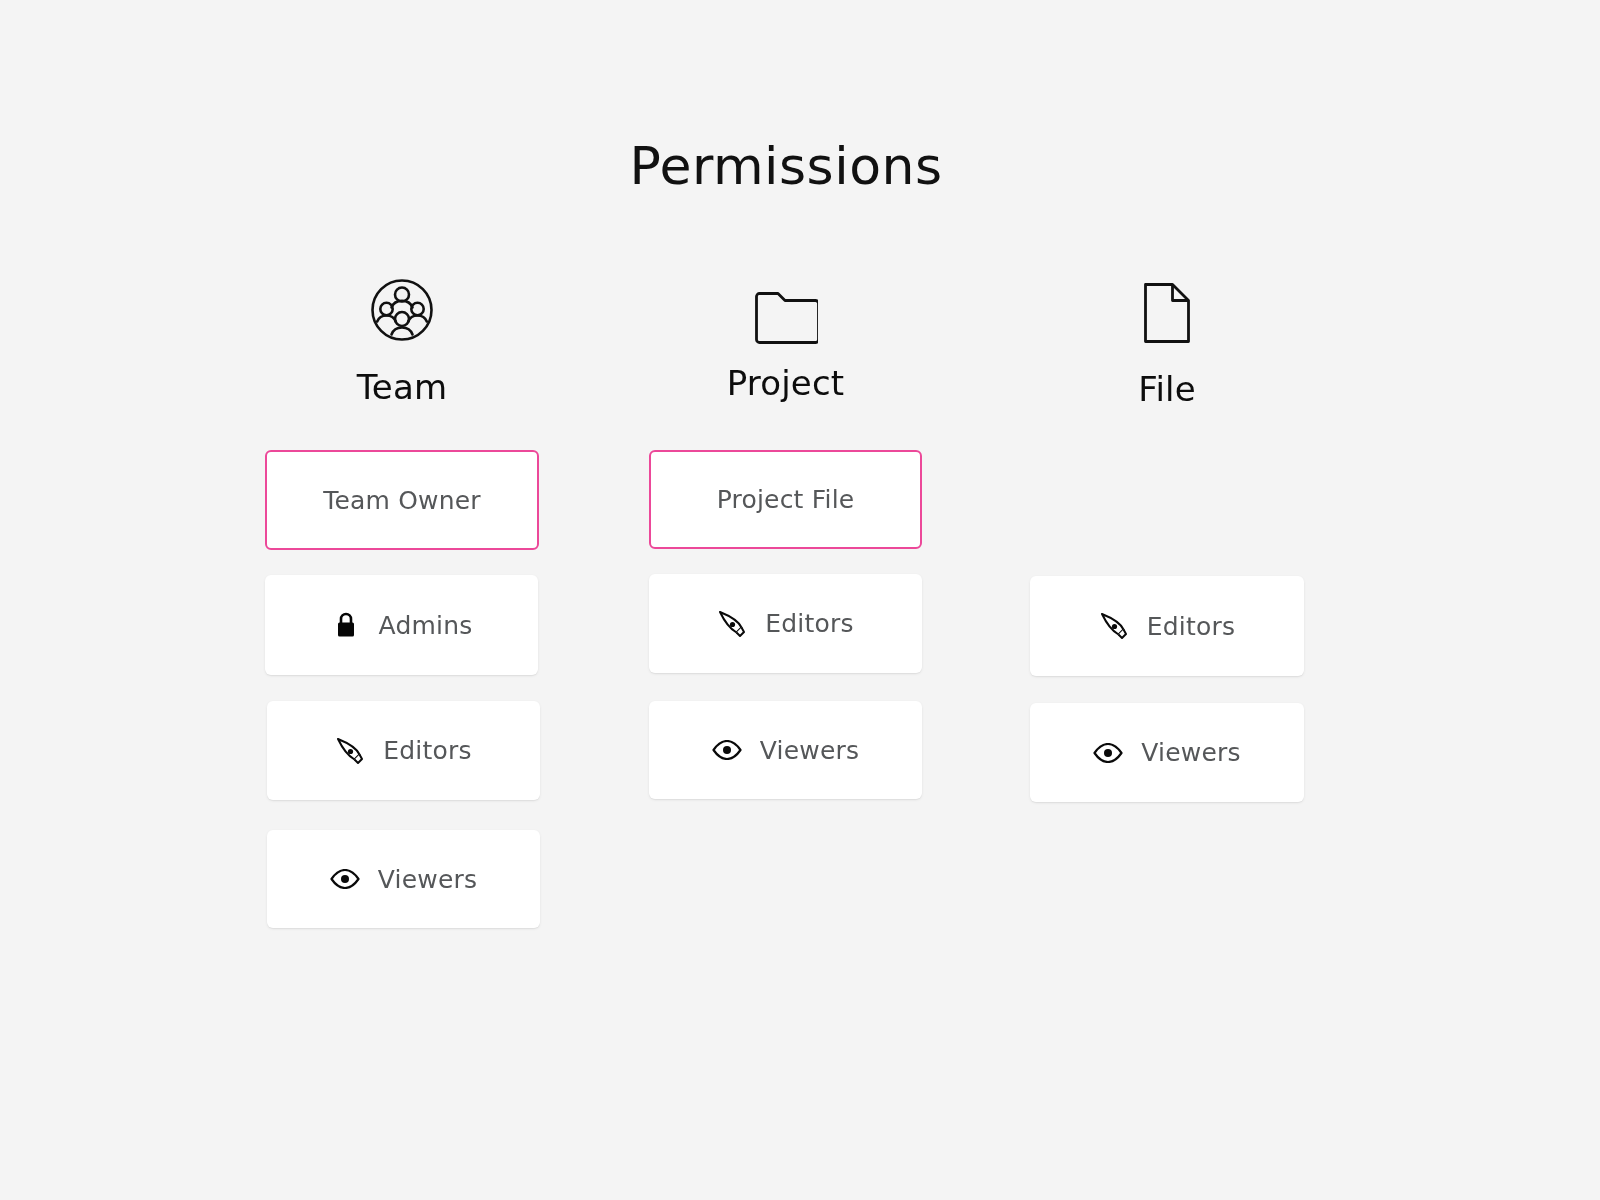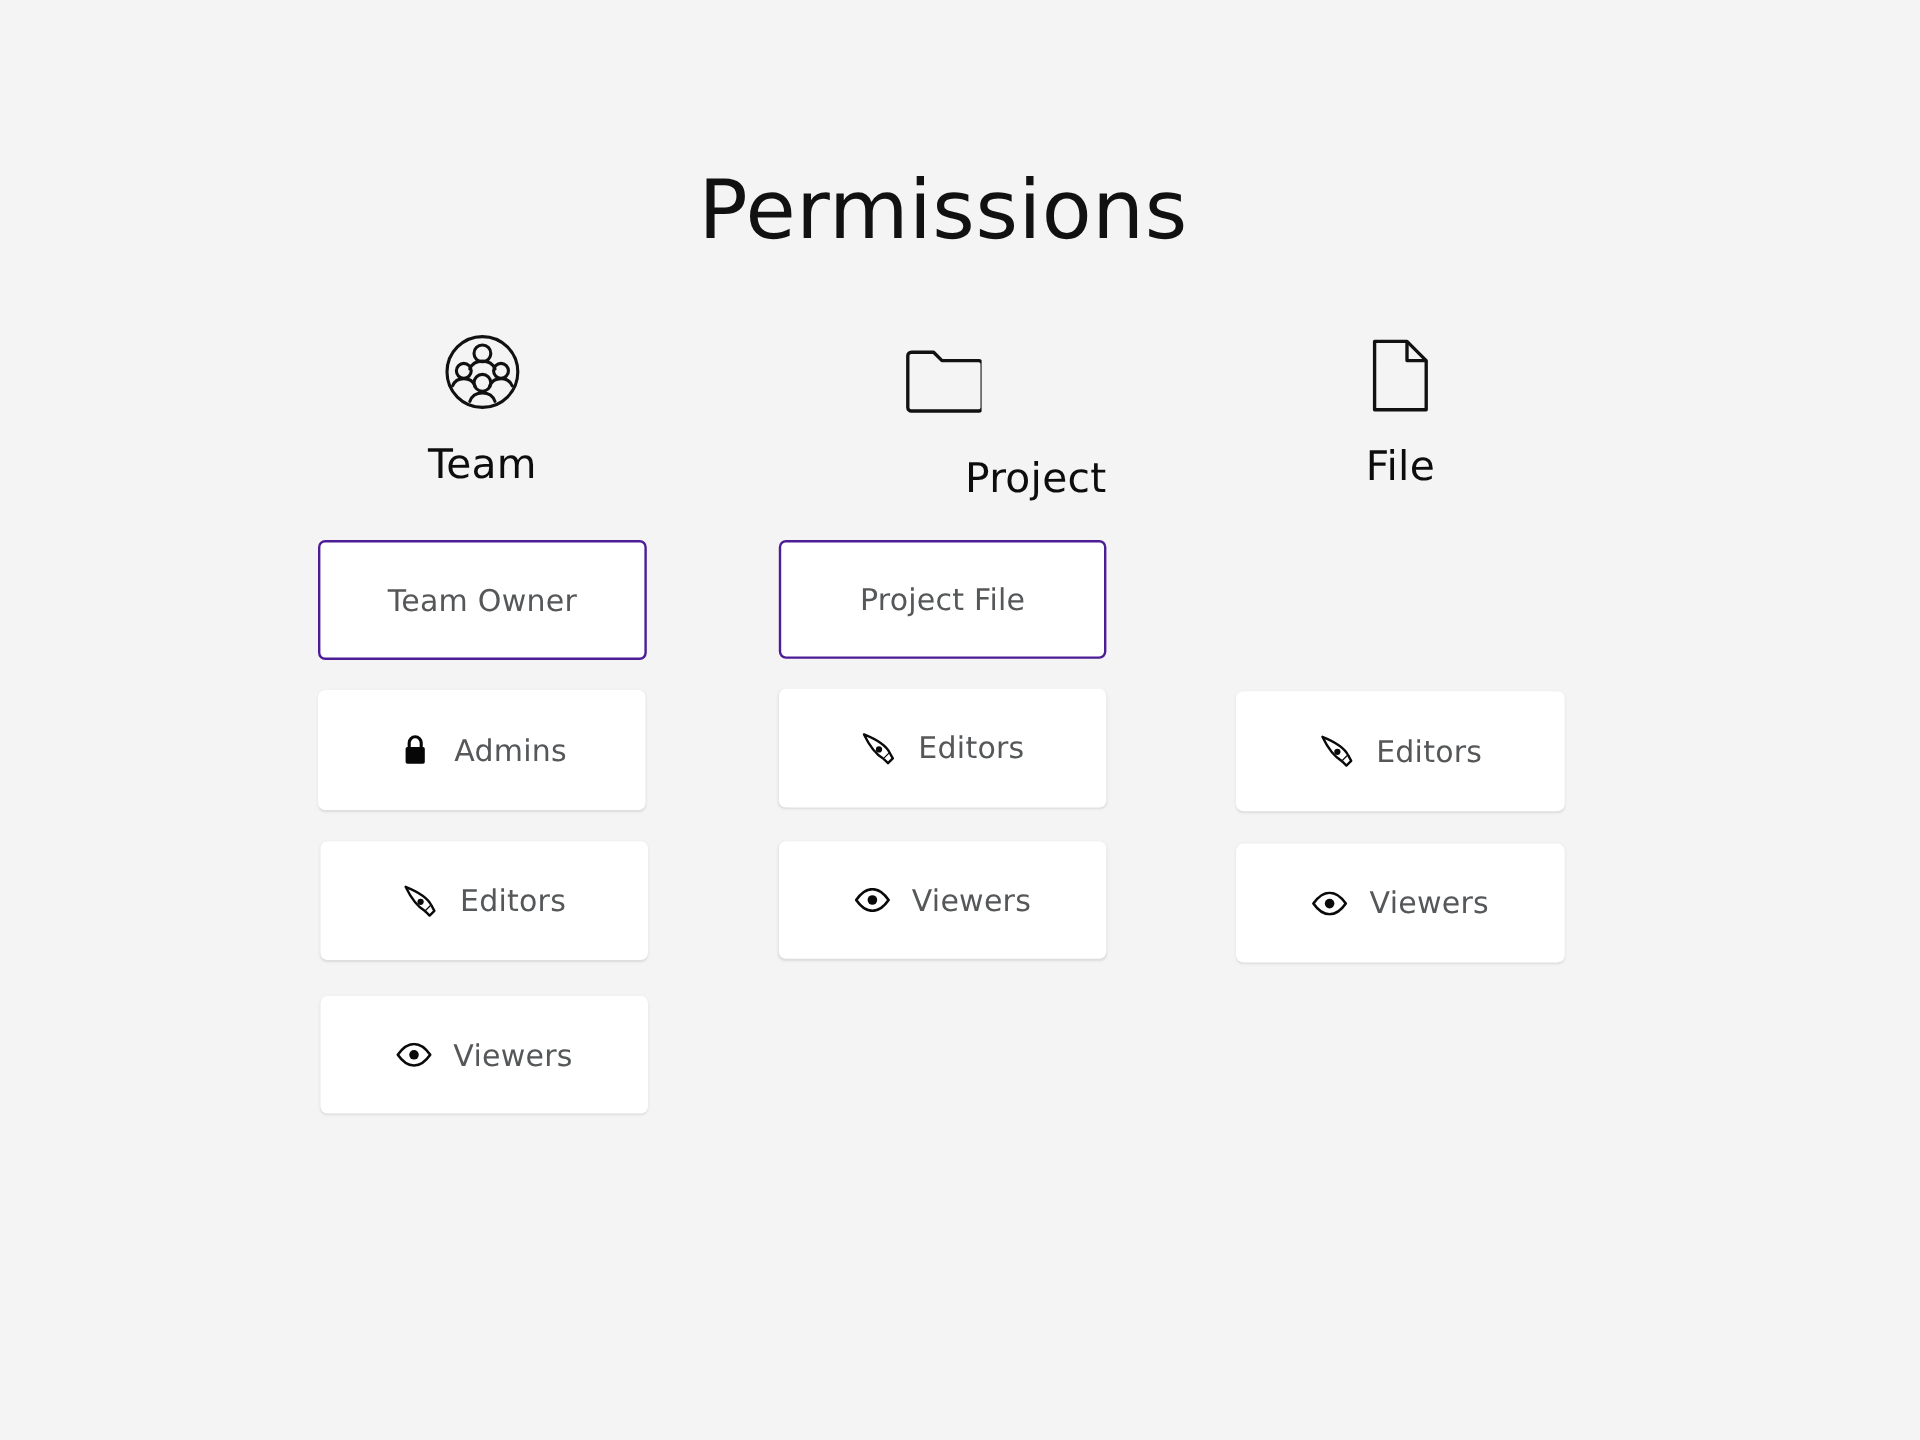--- a/index.html
+++ b/index.html
@@ -20,21 +20,21 @@
     height: 1200px;
   }
 
   
   .page-title {
     position: absolute;
     left: 0;
     top: 136px;
     width: 1572px;
     text-align: center;
-    font-size: 68px;
+    font-size: 52px;
     font-weight: 400;
     letter-spacing: 0.5px;
     color: #111111;
     font-family: "DejaVu Sans", sans-serif;
   }
 
   
   .columns {
     position: absolute;
     left: 0;
@@ -76,37 +76,37 @@
     left: 0;
     top: 92px;
     width: 100%;
     text-align: center;
     font-size: 34px;
     font-weight: 400;
     color: #0d0d0d;
     font-family: "DejaVu Sans", sans-serif;
     letter-spacing: 0.2px;
   }
-  .col-1 .col-label { top: 104px; text-align: right; }
+  .col-1 .col-label { top: 88px; }
   .col-2 .col-label { top: 94px; }
 
   
   .card {
     position: absolute;
     box-sizing: border-box;
     background: #ffffff;
     border-radius: 6px;
     display: flex;
     align-items: center;
     justify-content: center;
     box-shadow: 0 1px 3px rgba(0,0,0,0.07), 0 1px 1px rgba(0,0,0,0.04);
   }
 
   .card.owner {
-    border: 2px solid #4c1d95;
+    border: 2px solid #ec4899;
     box-shadow: none;
   }
 
   .card-inner {
     display: flex;
     align-items: center;
     justify-content: center;
     gap: 18px;
   }
 

